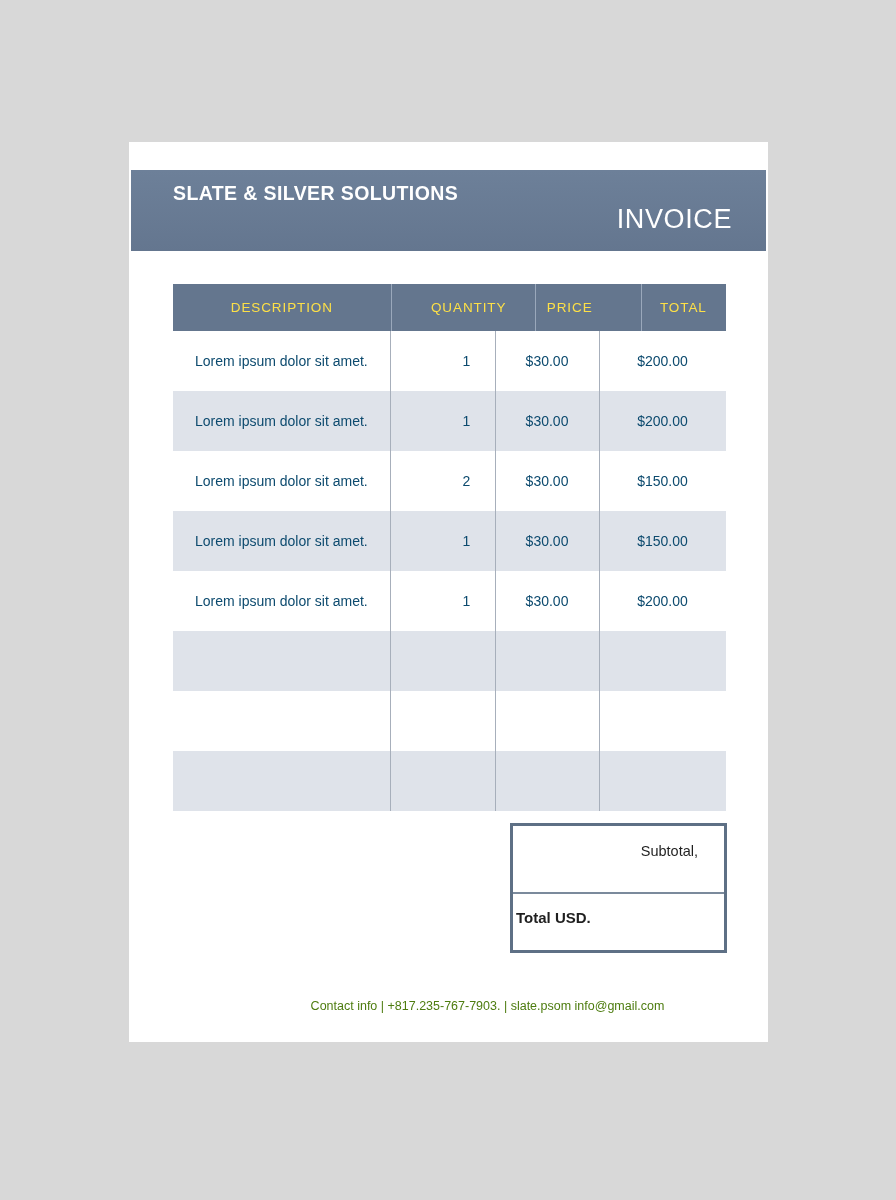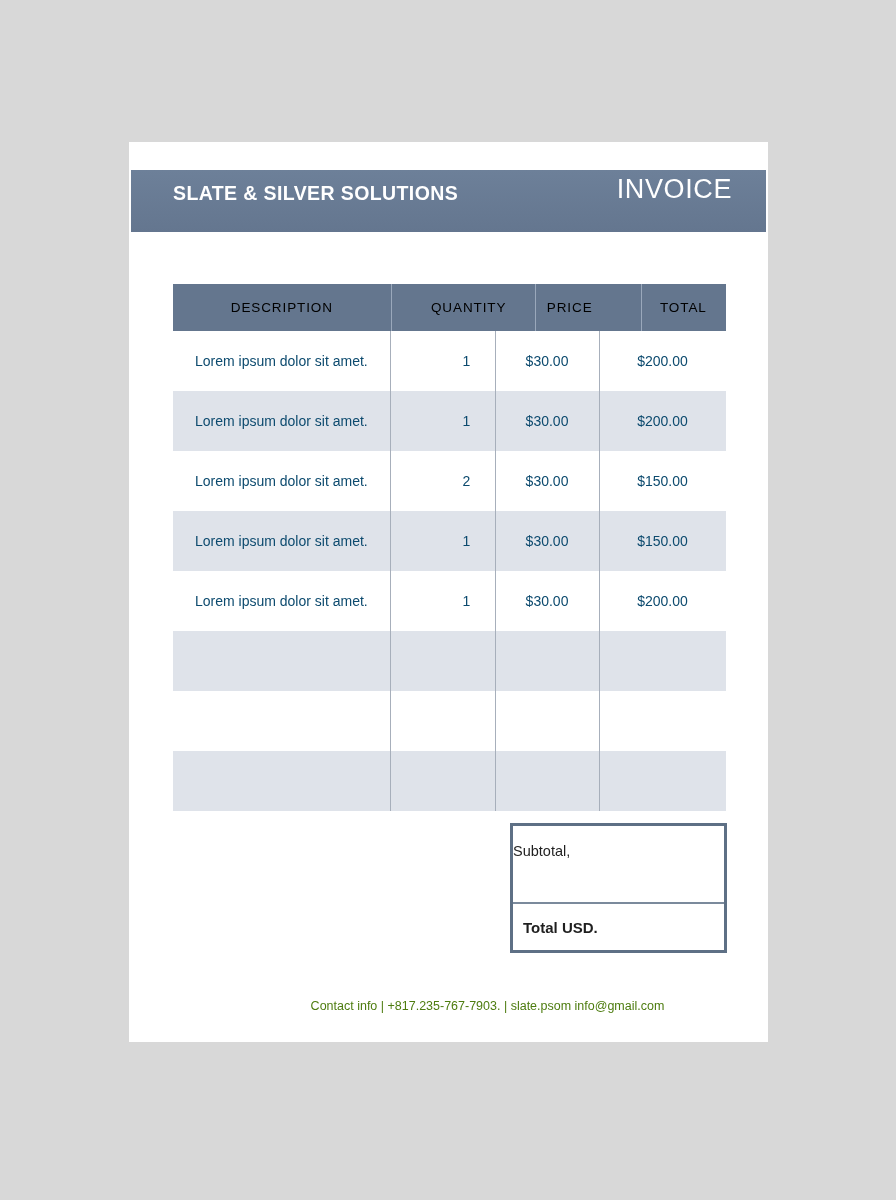--- a/index.html
+++ b/index.html
@@ -28,21 +28,21 @@
     height: 900px;
     background: #ffffff;
   }
 
   
   .brand-band {
     position: absolute;
     left: 2px;
     top: 28px;
     width: 635px;
-    height: 62px;
+    height: 81px;
     background: #697e99;
     background: linear-gradient(180deg, #6d8099 0%, #64768f 100%);
   }
 
   .brand-left {
     position: absolute;
     left: 42px;
     top: 11px;
   }
 
@@ -59,21 +59,21 @@
     font-size: 11.5px;
     color: #d9dfe7;
     letter-spacing: 0.75px;
     line-height: 18px;
     white-space: nowrap;
   }
 
   .doc-title {
     position: absolute;
     right: 34px;
-    top: 2px;
+    top: 32px;
     font-size: 27px;
     color: #ffffff;
     letter-spacing: 0.6px;
     line-height: 34px;
     white-space: nowrap;
   }
 
   
   .table {
     position: absolute;
@@ -117,60 +117,60 @@
     content: "";
     position: absolute;
     left: 0;
     top: 0;
     bottom: 0;
     width: 1px;
     background: #a7afbb;
   }
 
   .trow.head .cell {
-    color: #000000;
+    color: #fde047;
     font-size: 13.5px;
     letter-spacing: 0.9px;
     margin-left: 36px;
   }
 
   .trow.head .cell::before { background: #9aa8bb; }
 
   
   .totals-box {
     position: absolute;
     left: 381px;
     top: 681px;
     width: 217px;
     height: 130px;
     border: 3px solid #5e7085;
     background: #ffffff;
   }
 
   .totals-upper {
-    height: 78px;
+    height: 68px;
     border-bottom: 2px solid #7b8a9c;
     padding: 10px 26px 16px 0;
-    text-align: left;
+    text-align: right;
   }
 
   .tline {
     font-size: 14.5px;
     color: #1f1f1f;
     line-height: 31px;
     white-space: nowrap;
   }
 
   .tline.tax { padding-left: 42px; }
 
   .totals-lower {
     height: 46px;
     display: flex;
     align-items: center;
-    padding-left: 10px;
+    padding-left: 3px;
   }
 
   .total-label {
     font-size: 15px;
     font-weight: bold;
     color: #1f1f1f;
     white-space: nowrap;
   }
 
   

